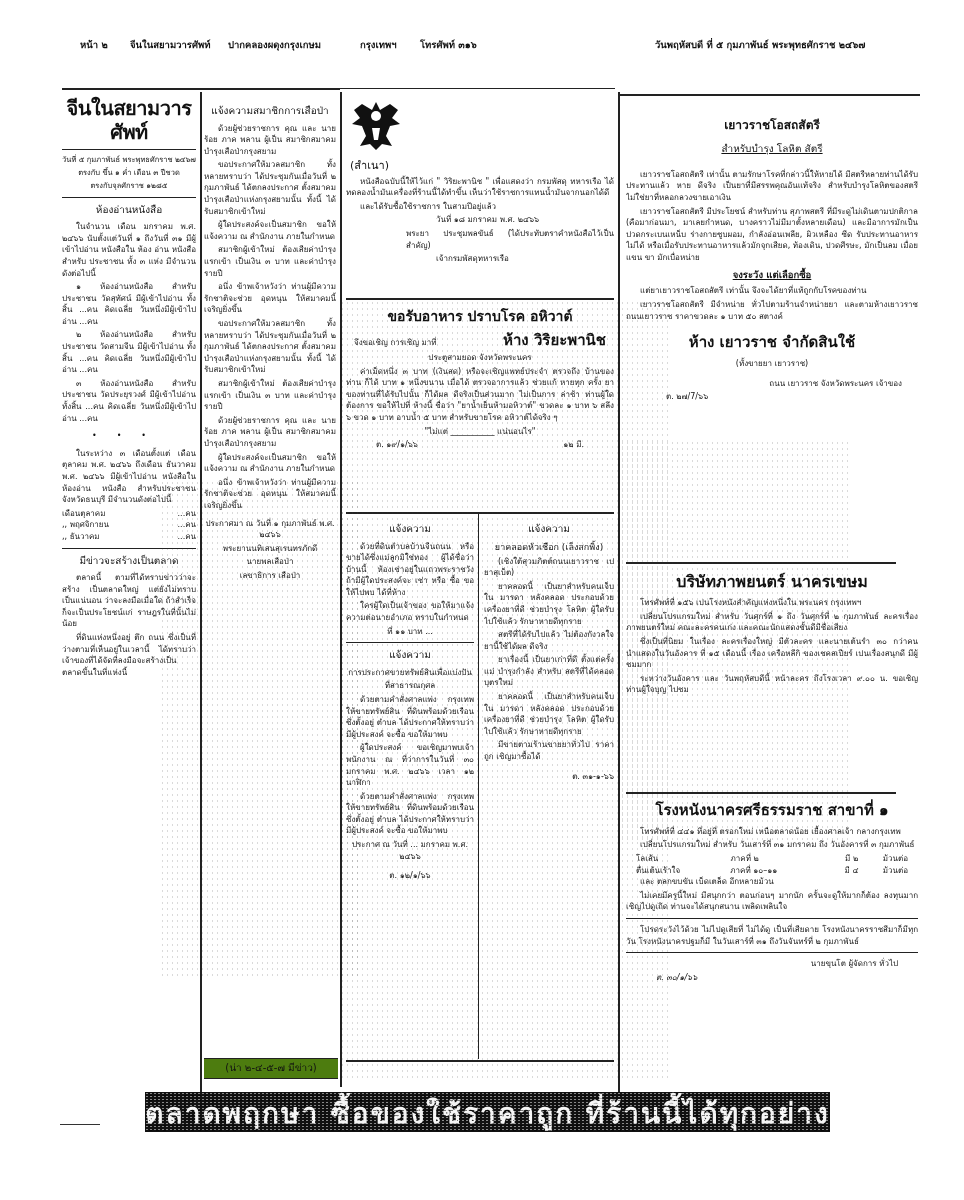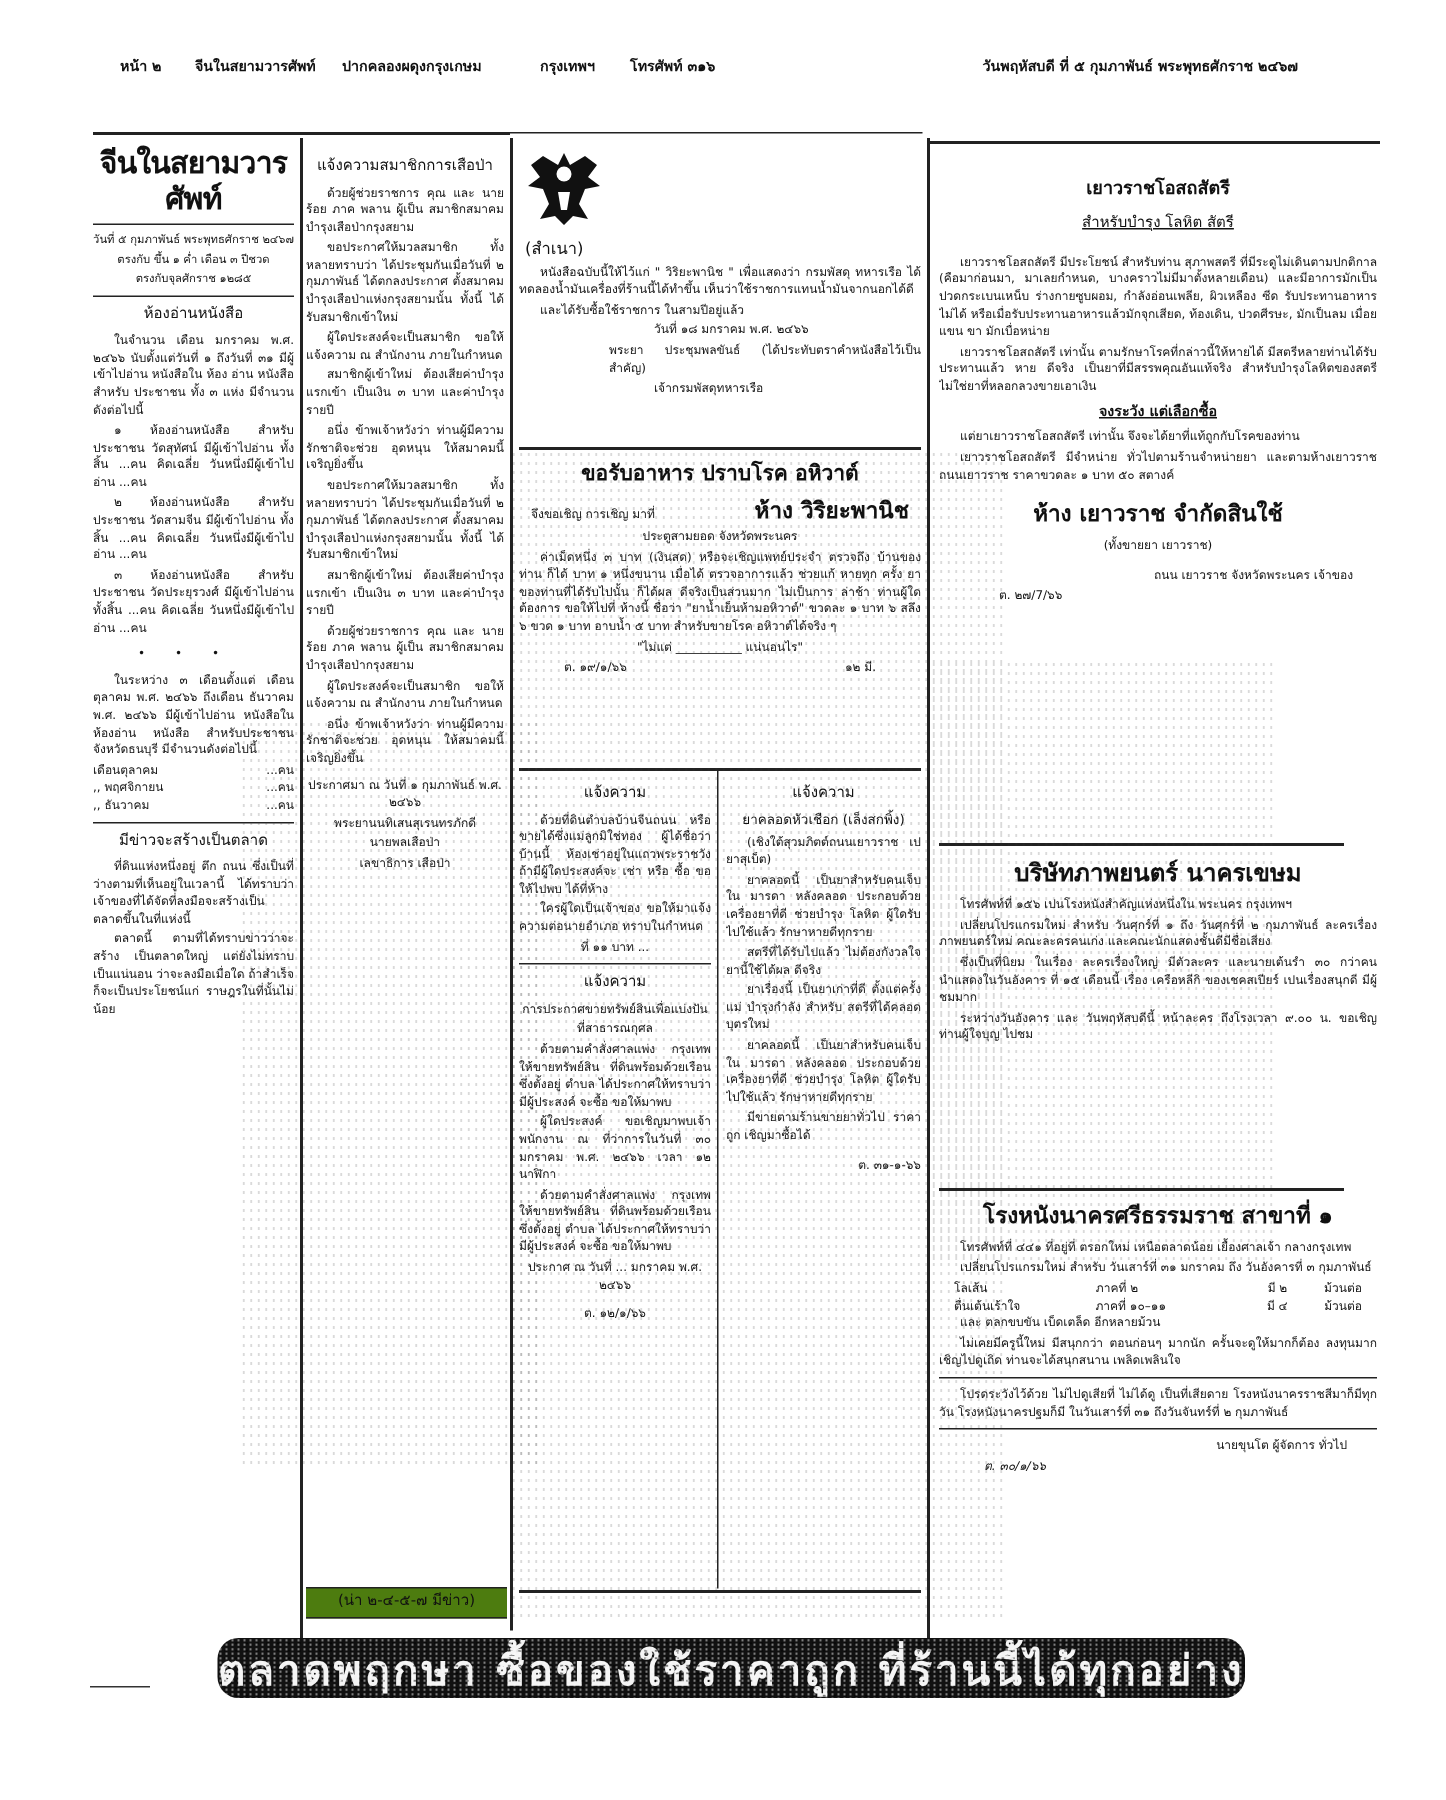--- a/index.html
+++ b/index.html
@@ -17,21 +17,21 @@
   .h-big { font-family: "DejaVu Serif", serif; font-weight: bold; font-size: 14px; text-align: center; margin: 4px 0; }
   .h-huge { font-family: "DejaVu Serif", serif; font-weight: bold; font-size: 16px; text-align: center; margin: 4px 0; }
   .underline { text-decoration: underline; }
   .bold { font-weight: bold; }
   .sep { border-top: 1.5px solid #222; margin: 5px 0; }
   .dots { text-align: center; letter-spacing: 20px; margin: 6px 0; }
   .row { display: flex; justify-content: space-between; }
   .speckle { position: absolute; pointer-events: none; opacity: 0.18;
     background-image: radial-gradient(#333 0.7px, transparent 0.8px);
     background-size: 5px 6px; }
-  .banner { position: absolute; left: 145px; top: 1092px; width: 685px; height: 40px; background: #111; overflow: hidden; border-radius: 14px; }
+  .banner { position: absolute; left: 145px; top: 1092px; width: 685px; height: 40px; background: #111; overflow: hidden; }
   .banner-text { position: absolute; left: 0; top: 2px; width: 100%; text-align: center; color: #f4f4f4; font-family: "DejaVu Serif", serif; font-size: 28px; font-weight: bold; letter-spacing: 2px; white-space: nowrap; }
   .banner-noise { position: absolute; inset: 0; opacity: 0.5;
     background-image: radial-gradient(#fff 0.8px, transparent 1px), radial-gradient(#000 1px, transparent 1.2px);
     background-size: 4px 3px, 7px 5px; background-position: 0 0, 2px 1px; }
   .garuda { width: 60px; height: 56px; margin: 0 auto; }
   .smallcaps { font-size: 7.5px; }
 </style>
 </head>
 <body>
 
@@ -74,22 +74,22 @@
       <span>,, พฤศจิกายน</span>
       <span>...คน</span>
     </div>
   <div class="row">
       <span>,, ธันวาคม</span>
       <span>...คน</span>
     </div>
   <div class="sep"></div>
 
   <div class="h-sec">มีข่าวจะสร้างเป็นตลาด</div>
+  <p>ตลาดนี้ ตามที่ได้ทราบข่าวว่าจะสร้าง เป็นตลาดใหญ่ แต่ยังไม่ทราบ เป็นแน่นอน ว่าจะลงมือเมื่อใด ถ้าสำเร็จ ก็จะเป็นประโยชน์แก่ ราษฎรในที่นั้นไม่น้อย</p>
   <p>ที่ดินแห่งหนึ่งอยู่ ตึก ถนน ซึ่งเป็นที่ว่างตามที่เห็นอยู่ในเวลานี้ ได้ทราบว่าเจ้าของที่ได้จัดที่ลงมือจะสร้างเป็นตลาดขึ้นในที่แห่งนี้</p>
-  <p>ตลาดนี้ ตามที่ได้ทราบข่าวว่าจะสร้าง เป็นตลาดใหญ่ แต่ยังไม่ทราบ เป็นแน่นอน ว่าจะลงมือเมื่อใด ถ้าสำเร็จ ก็จะเป็นประโยชน์แก่ ราษฎรในที่นั้นไม่น้อย</p>
 </div>
 
 <div class="col" style="left:204px;top:100px;width:132px;height:990px;">
   <div class="h-sec">แจ้งความสมาชิกการเสือป่า</div>
   <p>ด้วยผู้ช่วยราชการ คุณ และ นายร้อย ภาค พลาน ผู้เป็น สมาชิกสมาคม บำรุงเสือป่ากรุงสยาม</p>
   <p>ขอประกาศให้มวลสมาชิก ทั้งหลายทราบว่า ได้ประชุมกันเมื่อวันที่ ๒ กุมภาพันธ์ ได้ตกลงประกาศ ตั้งสมาคม บำรุงเสือป่าแห่งกรุงสยามนั้น ทั้งนี้ ได้รับสมาชิกเข้าใหม่</p>
   <p>ผู้ใดประสงค์จะเป็นสมาชิก ขอให้ แจ้งความ ณ สำนักงาน ภายในกำหนด</p>
   <p>สมาชิกผู้เข้าใหม่ ต้องเสียค่าบำรุง แรกเข้า เป็นเงิน ๓ บาท และค่าบำรุงรายปี</p>
   <p>อนึ่ง ข้าพเจ้าหวังว่า ท่านผู้มีความรักชาติจะช่วย อุดหนุน ให้สมาคมนี้เจริญยิ่งขึ้น</p>
   <p>ขอประกาศให้มวลสมาชิก ทั้งหลายทราบว่า ได้ประชุมกันเมื่อวันที่ ๒ กุมภาพันธ์ ได้ตกลงประกาศ ตั้งสมาคม บำรุงเสือป่าแห่งกรุงสยามนั้น ทั้งนี้ ได้รับสมาชิกเข้าใหม่</p>
@@ -161,22 +161,22 @@
   <p>ยาเรื่องนี้ เป็นยาเก่าที่ดี ตั้งแต่ครั้ง แม่ บำรุงกำลัง สำหรับ สตรีที่ได้คลอด บุตรใหม่</p>
   <p>ยาคลอดนี้ เป็นยาสำหรับคนเจ็บ ใน มารดา หลังคลอด ประกอบด้วย เครื่องยาที่ดี ช่วยบำรุง โลหิต ผู้ใดรับไปใช้แล้ว รักษาหายดีทุกราย</p>
   <p>มีขายตามร้านขายยาทั่วไป ราคาถูก เชิญมาซื้อได้</p>
   <p style="text-align:right;margin-top:8px;">ต. ๓๑-๑-๖๖</p>
 </div>
 <div class="rule-h" style="left:346px;top:1060px;width:268px;height:1.5px;"></div>
 
 <div class="col" style="left:626px;top:100px;width:292px;height:410px;">
   <div class="h-big" style="font-size:12px;margin-top:17px;">เยาวราชโอสถสัตรี</div>
   <div class="center underline" style="font-size:10px;margin:8px 0 12px;">สำหรับบำรุง โลหิต สัตรี</div>
+  <p>เยาวราชโอสถสัตรี เท่านั้น ตามรักษาโรคที่กล่าวนี้ให้หายได้ มีสตรีหลายท่านได้รับประทานแล้ว หาย ดีจริง เป็นยาที่มีสรรพคุณอันแท้จริง สำหรับบำรุงโลหิตของสตรี ไม่ใช่ยาที่หลอกลวงขายเอาเงิน</p>
   <p>เยาวราชโอสถสัตรี มีประโยชน์ สำหรับท่าน สุภาพสตรี ที่มีระดูไม่เดินตามปกติกาล (คือมาก่อนมา, มาเลยกำหนด, บางคราวไม่มีมาตั้งหลายเดือน) และมีอาการมักเป็นปวดกระเบนเหน็บ ร่างกายซูบผอม, กำลังอ่อนเพลีย, ผิวเหลือง ซีด รับประทานอาหารไม่ได้ หรือเมื่อรับประทานอาหารแล้วมักจุกเสียด, ท้องเดิน, ปวดศีรษะ, มักเป็นลม เมื่อยแขน ขา มักเบื่อหน่าย</p>
-  <p>เยาวราชโอสถสัตรี เท่านั้น ตามรักษาโรคที่กล่าวนี้ให้หายได้ มีสตรีหลายท่านได้รับประทานแล้ว หาย ดีจริง เป็นยาที่มีสรรพคุณอันแท้จริง สำหรับบำรุงโลหิตของสตรี ไม่ใช่ยาที่หลอกลวงขายเอาเงิน</p>
   <div class="center underline bold" style="font-size:9.5px;margin:4px 0;">จงระวัง แต่เลือกซื้อ</div>
   <p>แต่ยาเยาวราชโอสถสัตรี เท่านั้น จึงจะได้ยาที่แท้ถูกกับโรคของท่าน</p>
   <p>เยาวราชโอสถสัตรี มีจำหน่าย ทั่วไปตามร้านจำหน่ายยา และตามห้างเยาวราช ถนนเยาวราช ราคาขวดละ ๑ บาท ๕๐ สตางค์</p>
   <div class="h-big" style="font-size:15px;margin-top:10px;">ห้าง เยาวราช จำกัดสินใช้</div>
   <p class="center">(ทั้งขายยา เยาวราช)</p>
   <p style="text-align:right;padding-right:16px;margin-top:8px;">ถนน เยาวราช จังหวัดพระนคร เจ้าของ</p>
   <p style="padding-left:40px;text-indent:0;">ต. ๒๗/7/๖๖</p>
 </div>
 <div class="rule-h" style="left:626px;top:562px;width:270px;height:1.5px;"></div>
 

